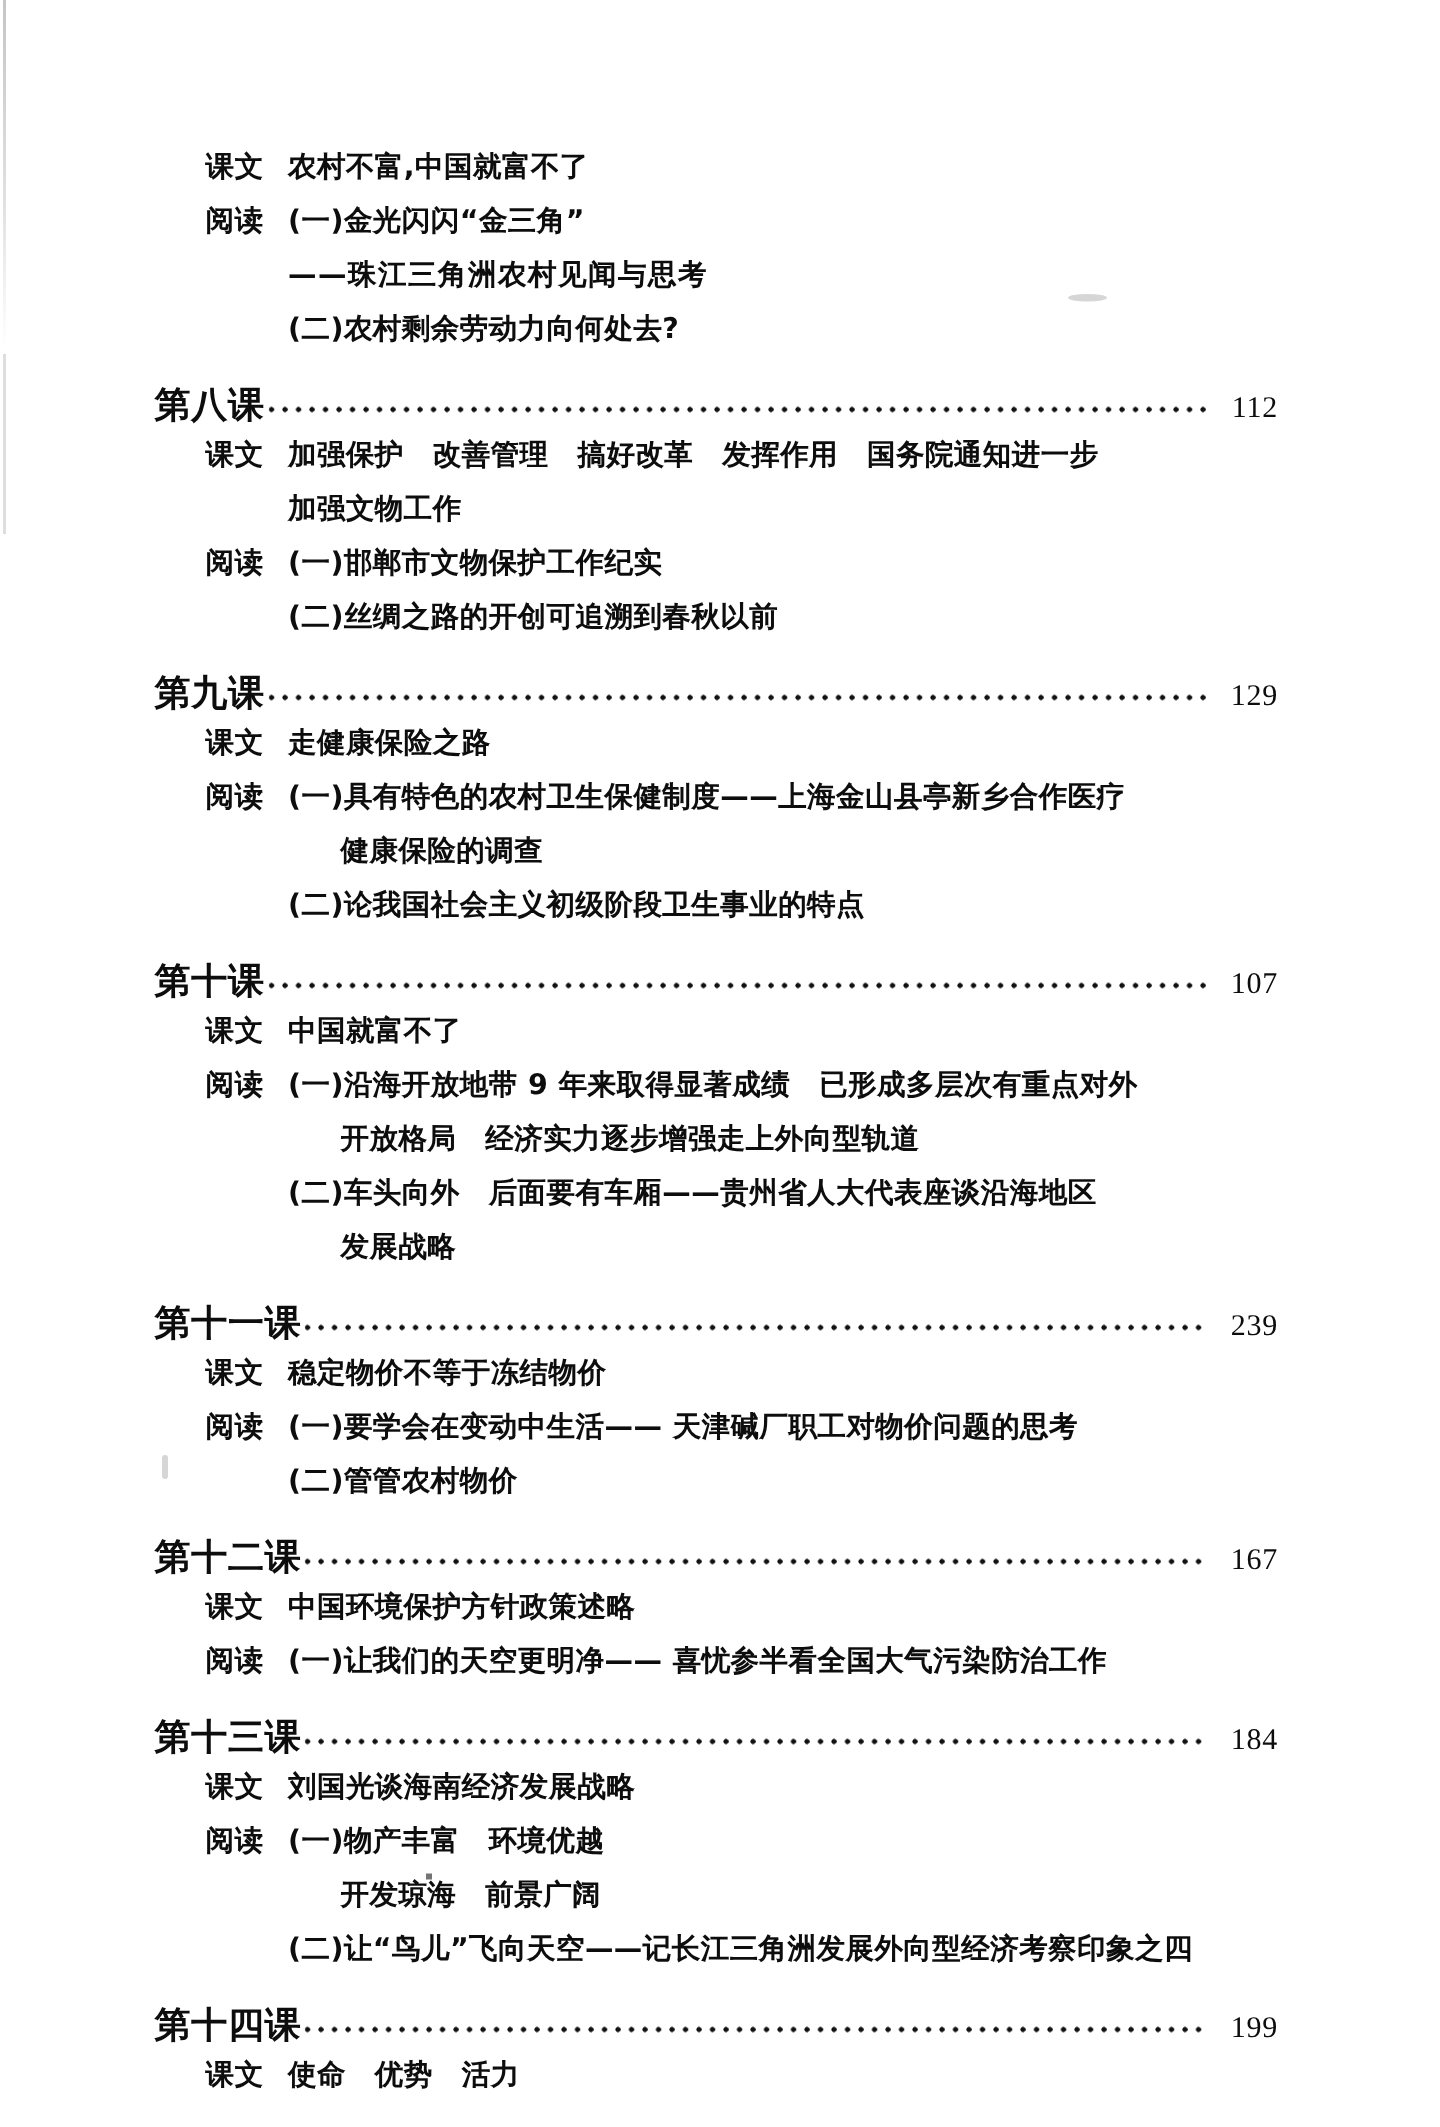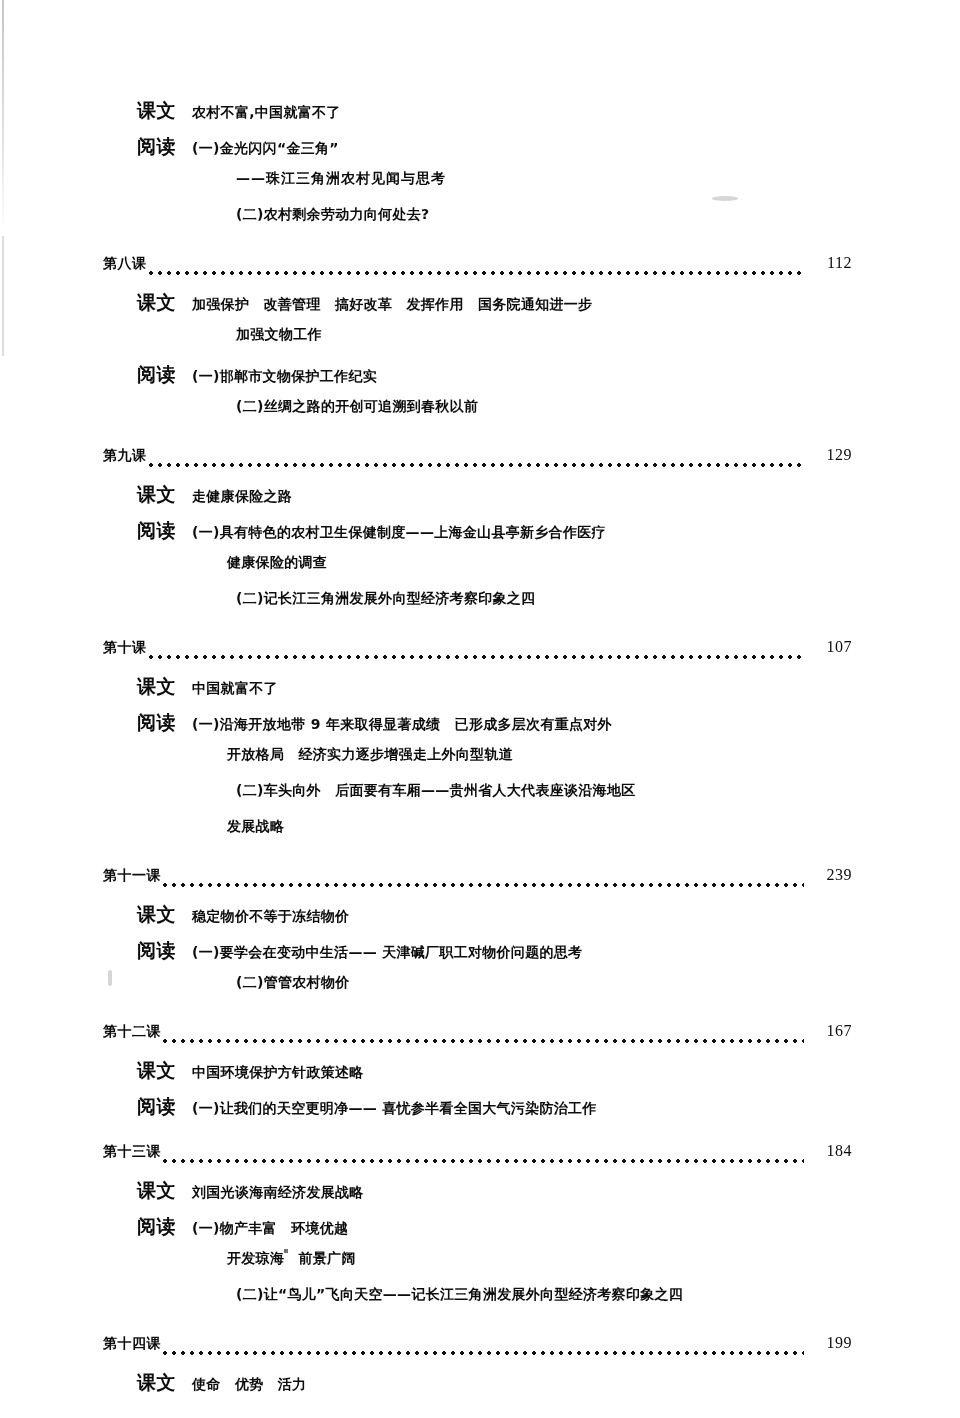--- a/index.html
+++ b/index.html
@@ -69,21 +69,21 @@
     align-items: baseline;
     height: 36px;
     padding-left: 103px;
     padding-right: 108px;
     box-sizing: border-box;
     margin-top: 12px;
   }
   .lesson-head .lesson-title {
     font-family: "DejaVu Sans", "Liberation Sans", sans-serif;
     font-weight: bold;
-    font-size: 14px;
+    font-size: 24px;
     letter-spacing: 0.5px;
     white-space: nowrap;
     flex: 0 0 auto;
   }
   .leader {
     flex: 1 1 auto;
     overflow: hidden;
     height: 20px;
     margin: 0 6px 0 2px;
     position: relative;
@@ -95,21 +95,21 @@
     left: 0;
     right: 0;
     top: 9px;
     height: 4px;
     background-image: radial-gradient(circle at 2px 2px, #111 1.6px, rgba(0,0,0,0) 1.9px);
     background-size: 9px 4px;
     background-repeat: repeat-x;
   }
   .lesson-head .page-no {
     font-family: "Liberation Serif", "DejaVu Serif", serif;
-    font-size: 16px;
+    font-size: 20px;
     flex: 0 0 auto;
     width: 42px;
     text-align: right;
     letter-spacing: 0.5px;
   }
 
   
   .entry {
     display: flex;
     align-items: baseline;
@@ -122,29 +122,29 @@
     font-weight: bold;
     font-size: 19px;
     width: 55px;
     flex: 0 0 55px;
     white-space: nowrap;
     letter-spacing: 0.5px;
   }
   .entry .body {
     font-family: "DejaVu Sans", "Liberation Sans", sans-serif;
     font-weight: bold;
-    font-size: 14px;
+    font-size: 19px;
     letter-spacing: 0.3px;
     white-space: pre;
   }
   
   .cont {
     padding-left: 192px;
   }
-  .cont .body { white-space: pre; margin-left: 44px; }
+  .cont .body { white-space: pre; }
   
   .cont-indent {
     padding-left: 216px;
     margin-left: 11px;
   }
   
   .dash-line .body {
     font-family: "DejaVu Sans", "Liberation Sans", sans-serif;
     font-weight: bold;
     letter-spacing: 1px;
@@ -205,21 +205,21 @@
         <span class="body">走健康保险之路</span>
       </div>
       <div class="entry">
         <span class="label">阅读</span>
         <span class="body">(一)具有特色的农村卫生保健制度——上海金山县亭新乡合作医疗</span>
       </div>
       <div class="entry cont-indent">
         <span class="body">健康保险的调查</span>
       </div>
       <div class="entry cont">
-        <span class="body">(二)记长江三角洲发展外向型经济考察印象之四</span>
+        <span class="body">(二)论我国社会主义初级阶段卫生事业的特点</span>
       </div>
       <div class="lesson-head">
         <span class="lesson-title">第十课</span>
         <span class="leader"></span>
         <span class="page-no">107</span>
       </div>
       <div class="entry">
         <span class="label">课文</span>
         <span class="body">中国就富不了</span>
       </div>

